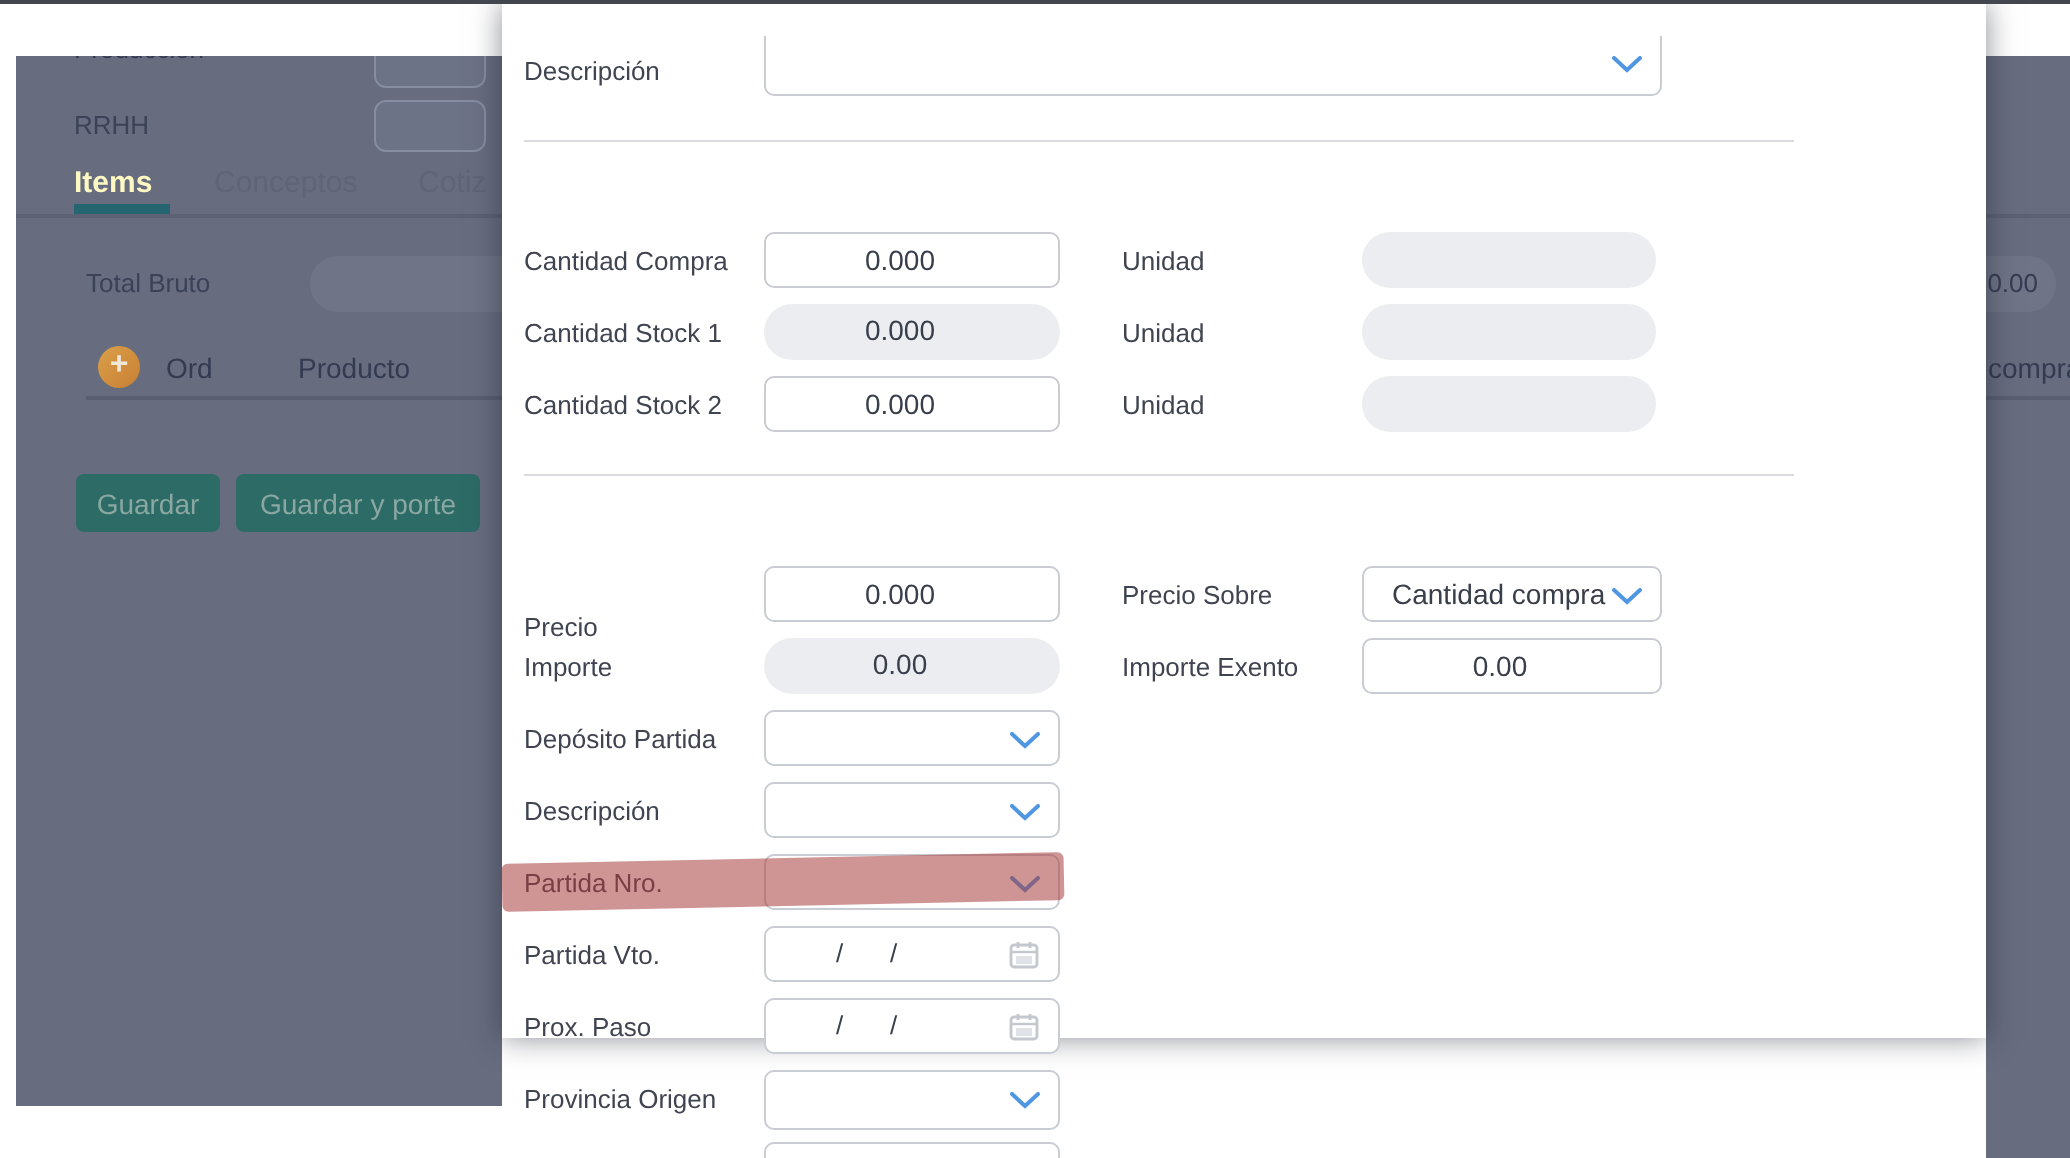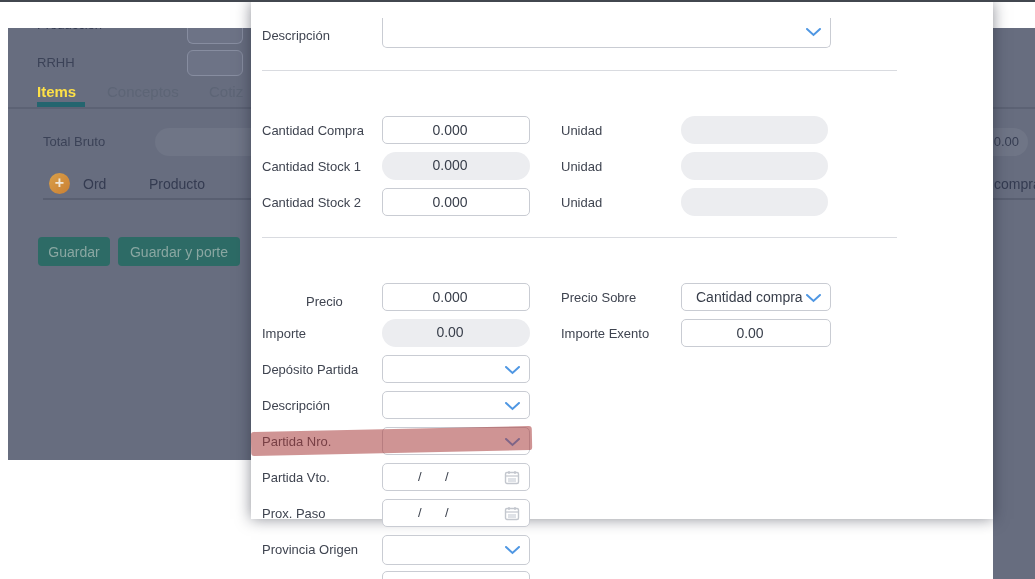--- a/index.html
+++ b/index.html
@@ -5,30 +5,30 @@
   * { margin:0; padding:0; box-sizing:border-box; }
   html,body { width:1035px; height:579px; background:#fff; overflow:hidden;
               font-family:"Liberation Sans", sans-serif; position:relative; }
 
   
   .top-line { position:absolute; left:0; top:0; width:1035px; height:2px;
               background:#42474f; z-index:40; }
 
   
   .card { position:absolute; background:#676d7f; overflow:hidden; }
-  .card-left  { left:8px;   top:28px; width:243px; height:432px; }
+  .card-left  { left:8px;   top:28px; width:243px; height:525px; }
   .card-right { left:993px; top:28px; width:42px;  height:551px; }
 
   .bg-lbl { position:absolute; font-size:13px; color:#3b4257; }
   .bg-box { position:absolute; background:#6d7386; border:1px solid #878da0; border-radius:6px; }
   .clip-lbl { position:absolute; overflow:hidden; height:6px; }
   .clip-lbl span { display:block; margin-top:-11px; font-size:13px; color:#343b51; }
 
   .tab { position:absolute; top:55px; font-size:15px; color:#5d6576; cursor:pointer; }
-  .tab.active { color:#fde047; font-weight:bold; }
+  .tab.active { color:#fef9c3; font-weight:bold; }
   .tab-underline { position:absolute; left:29px; top:74px; width:48px; height:5px; background:#24656f; }
   .tab-bar-line { position:absolute; left:0; top:79px; width:100%; height:2px; background:#5c6274; }
 
   .tb-pill { position:absolute; left:147px; top:100px; width:96px; height:28px;
              background:#6f7586; border-radius:14px 0 0 14px; }
   .tb-pill-r { position:absolute; left:-12px; top:100px; width:47px; height:28px;
              background:#6f7586; border-radius:0 14px 14px 0; font-size:13px; color:#363d52;
              line-height:28px; text-align:right; padding-right:9px; }
 
   .plus-btn { position:absolute; left:41px; top:145px; width:21px; height:21px; border-radius:50%;
@@ -125,21 +125,21 @@
   <div class="lbl2" style="top:157px;">Unidad</div>
   <div class="pill pill2" style="top:150px;"></div>
 
   <div class="lbl" style="top:193px;">Cantidad Stock 2</div>
   <div class="fld num" style="top:186px;">0.000</div>
   <div class="lbl2" style="top:193px;">Unidad</div>
   <div class="pill pill2" style="top:186px;"></div>
 
   <div class="divider" style="top:235px;"></div>
 
-  <div class="lbl" style="top:292px;margin-left:44px;">Precio</div>
+  <div class="lbl" style="top:304px;">Precio</div>
   <div class="fld num" style="top:281px;">0.000</div>
   <div class="lbl2" style="top:288px;">Precio Sobre</div>
   <div class="fld fld2" style="top:281px;">
     <span class="seltxt">Cantidad compra</span>
     <svg class="chev" width="15" height="9">
       <path d="M1 1 L7.5 7 L14 1" stroke="#4f97e3" stroke-width="2" fill="none" stroke-linecap="round"></path>
       </svg>
   </div>
 
   <div class="lbl" style="top:324px;">Importe</div>

